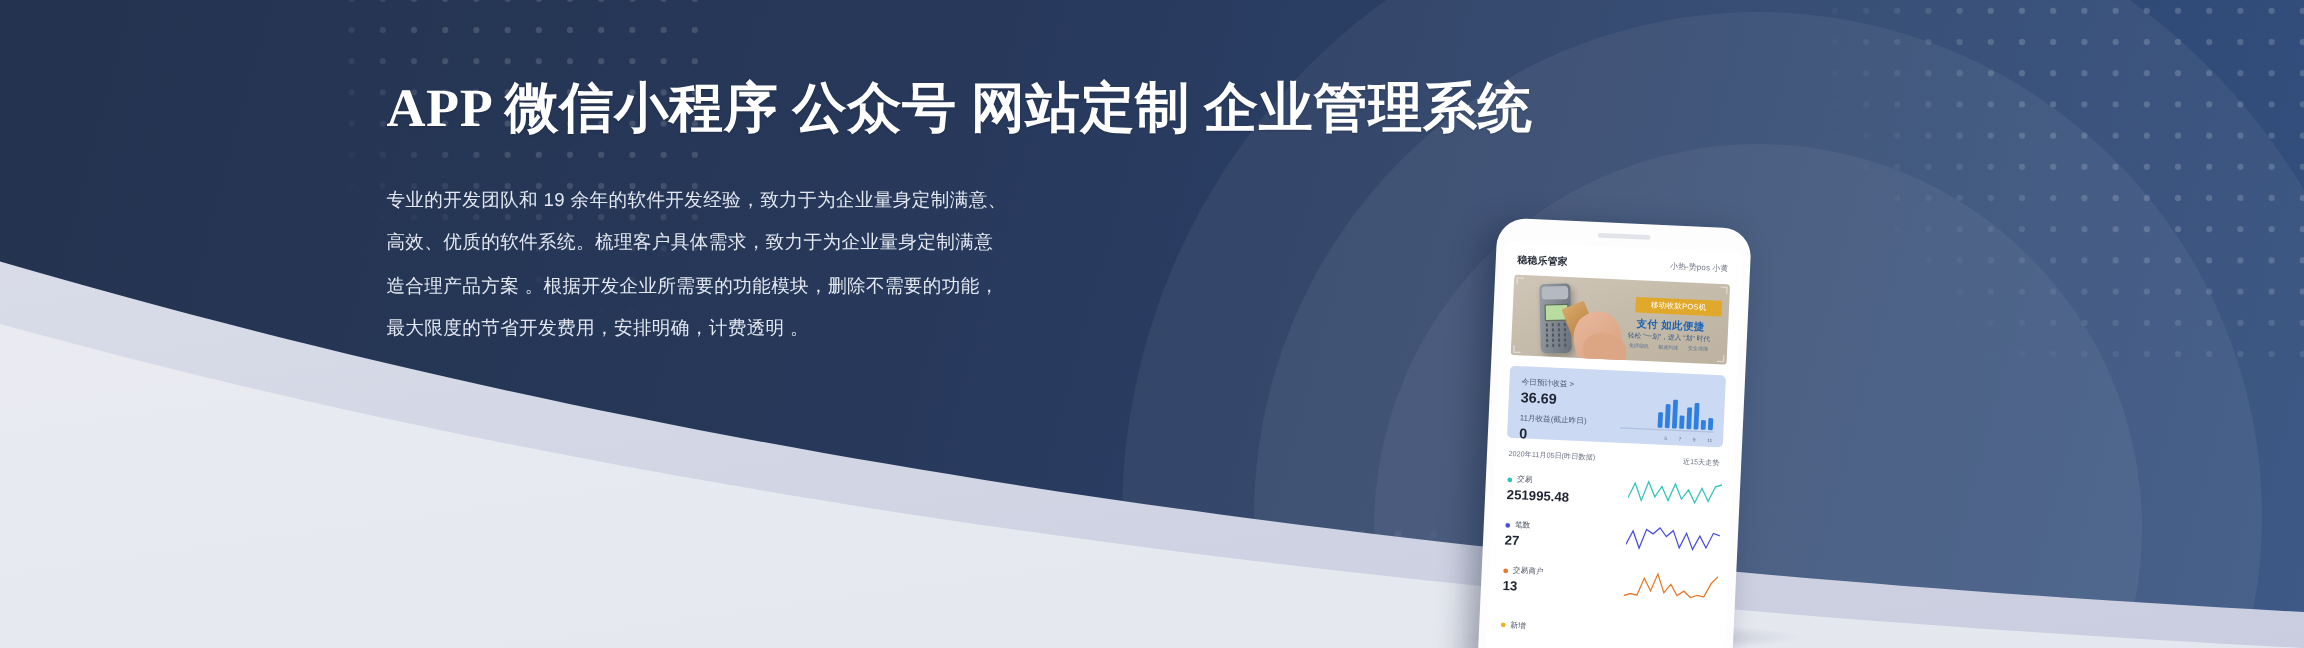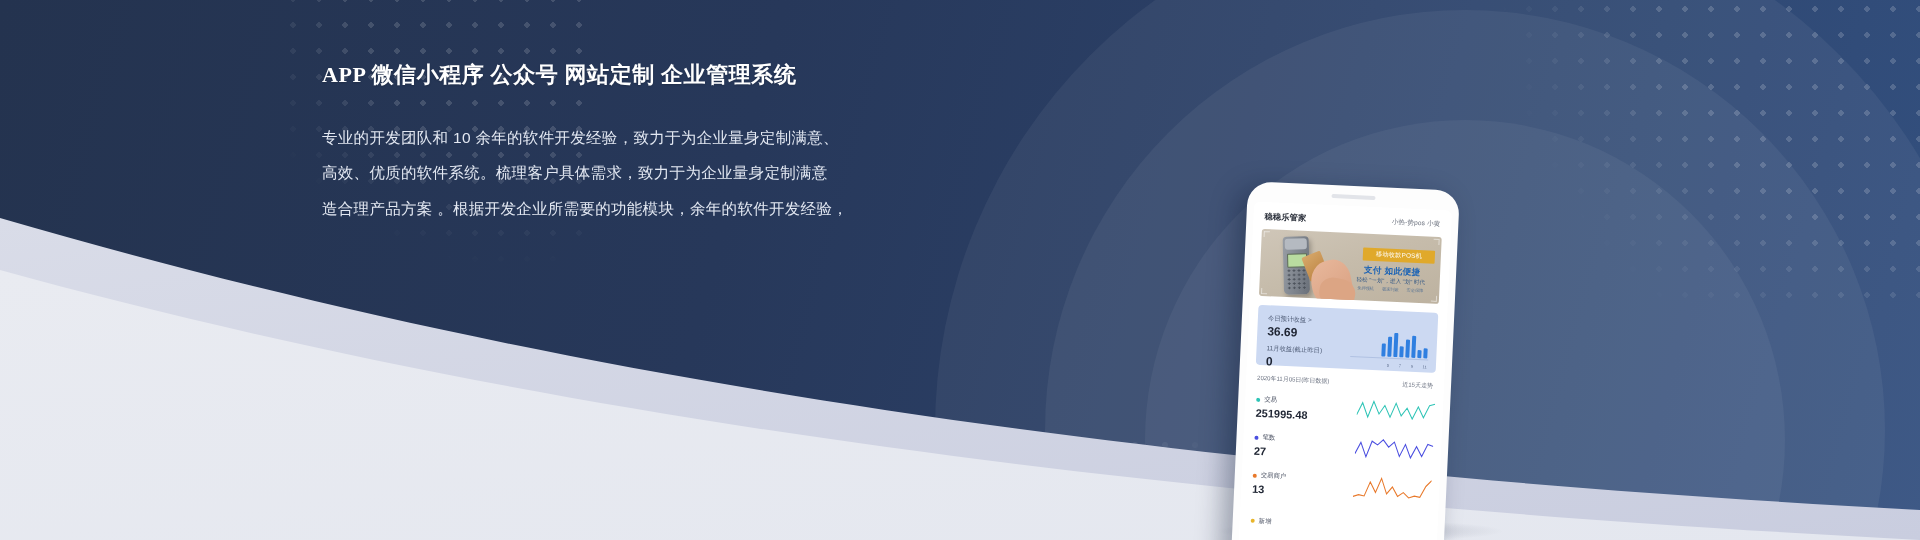--- a/index.html
+++ b/index.html
@@ -48,21 +48,21 @@
     -webkit-mask-image:radial-gradient(circle at 18% 92%, #000 0%, #000 45%, transparent 80%);
     mask-image:radial-gradient(circle at 18% 92%, #000 0%, #000 45%, transparent 80%);
   }
 
   .wave{position:absolute;left:0;bottom:0;width:1920px;height:330px;}
 
   
   .copy{position:absolute;left:322px;top:60px;width:760px;}
   .headline{
     font-family:"Liberation Serif","DejaVu Serif",serif;
-    font-weight:700;font-size:22px;letter-spacing:.6px;
+    font-weight:700;font-size:45px;letter-spacing:.6px;
     color:#ffffff;white-space:nowrap;margin:0;
     text-shadow:0 1px 2px rgba(0,0,0,.18);
   }
   .para{margin-top:38px;}
   .para p{
     margin:0 0 16px 0;font-size:15.5px;line-height:1.25;
     color:#e3e8f2;letter-spacing:.3px;font-weight:400;
   }
 
   
@@ -177,23 +177,24 @@
         <stop offset="1" stop-color="#e4e7ef"></stop>
       </linearGradient>
     </defs>
     <path d="M0,8 C420,130 980,250 1920,300 L1920,330 L0,330 Z" fill="url(#wv1)"></path>
     <path d="M0,60 C430,178 1000,282 1920,330 L1920,330 L0,330 Z" fill="url(#wv2)"></path>
   </svg>
 
   <div class="copy">
     <h1 class="headline">APP 微信小程序 公众号 网站定制 企业管理系统</h1>
     <div class="para">
-      <p>专业的开发团队和 10 余年的软件开发经验，致力于为企业量身定制满意、</p>
+      <p>专业的开发团队和 19 余年的软件开发经验，致力于为企业量身定制满意、</p>
       <p>高效、优质的软件系统。梳理客户具体需求，致力于为企业量身定制满意</p>
-      <p>造合理产品方案 。根据开发企业所需要的功能模块，余年的软件开发经验，</p>
+      <p>造合理产品方案 。根据开发企业所需要的功能模块，删除不需要的功能，</p>
+      <p>最大限度的节省开发费用，安排明确，计费透明 。</p>
     </div>
   </div>
 
 
   <div class="shadow-floor"></div>
   <div class="phone">
     <div class="phone-body"></div>
     <div class="phone-notch"></div>
     <div class="phone-screen">
 

